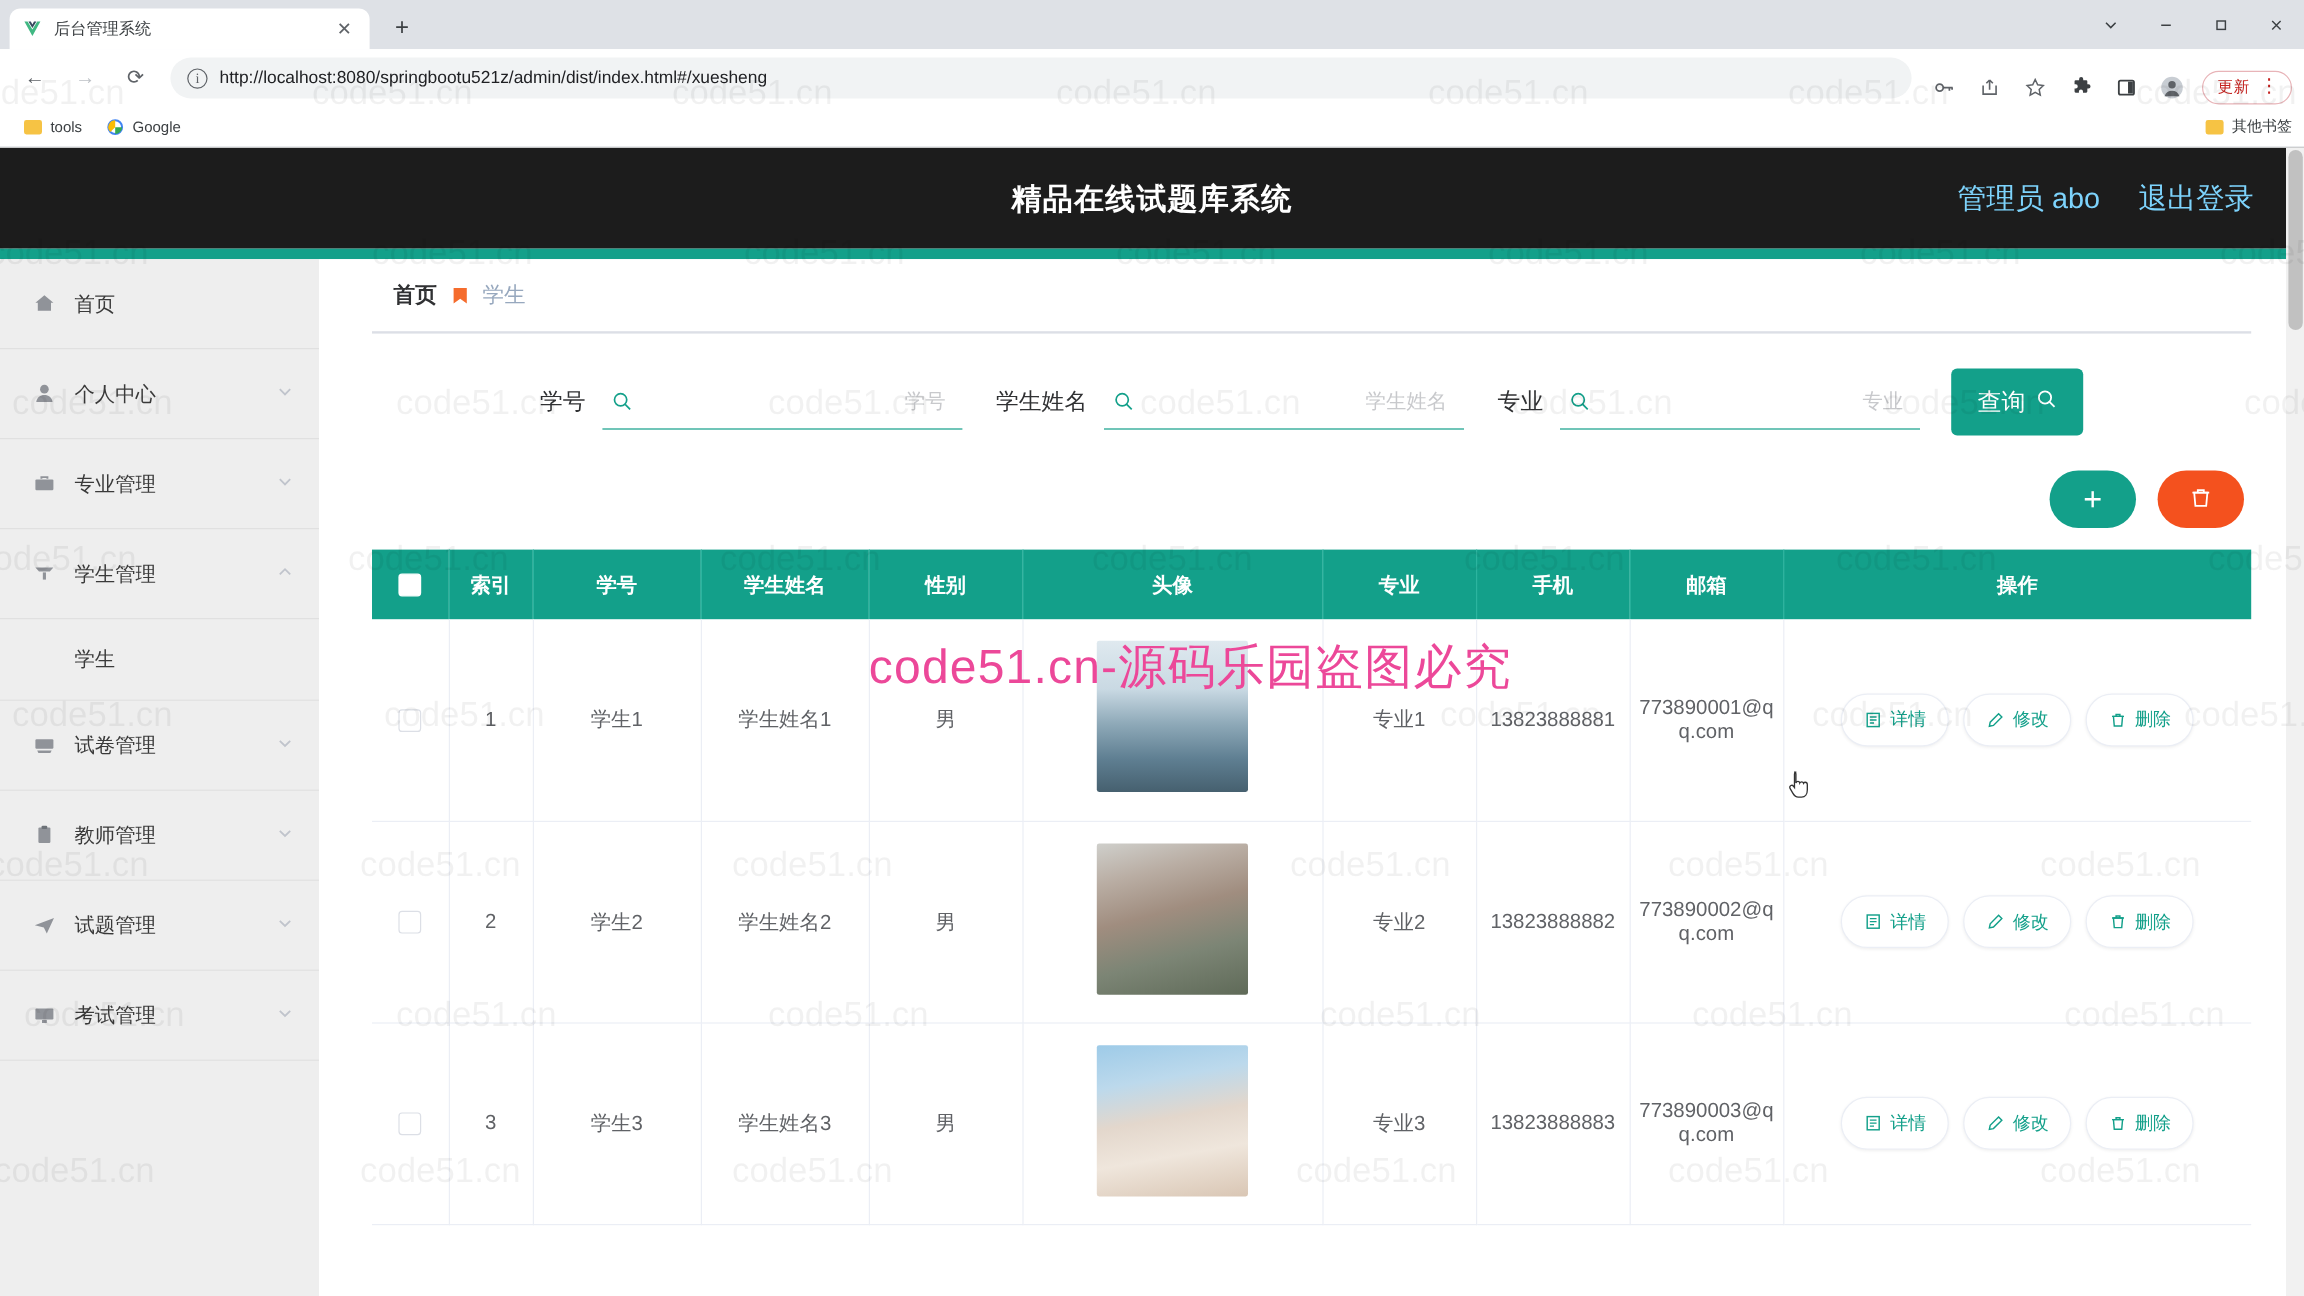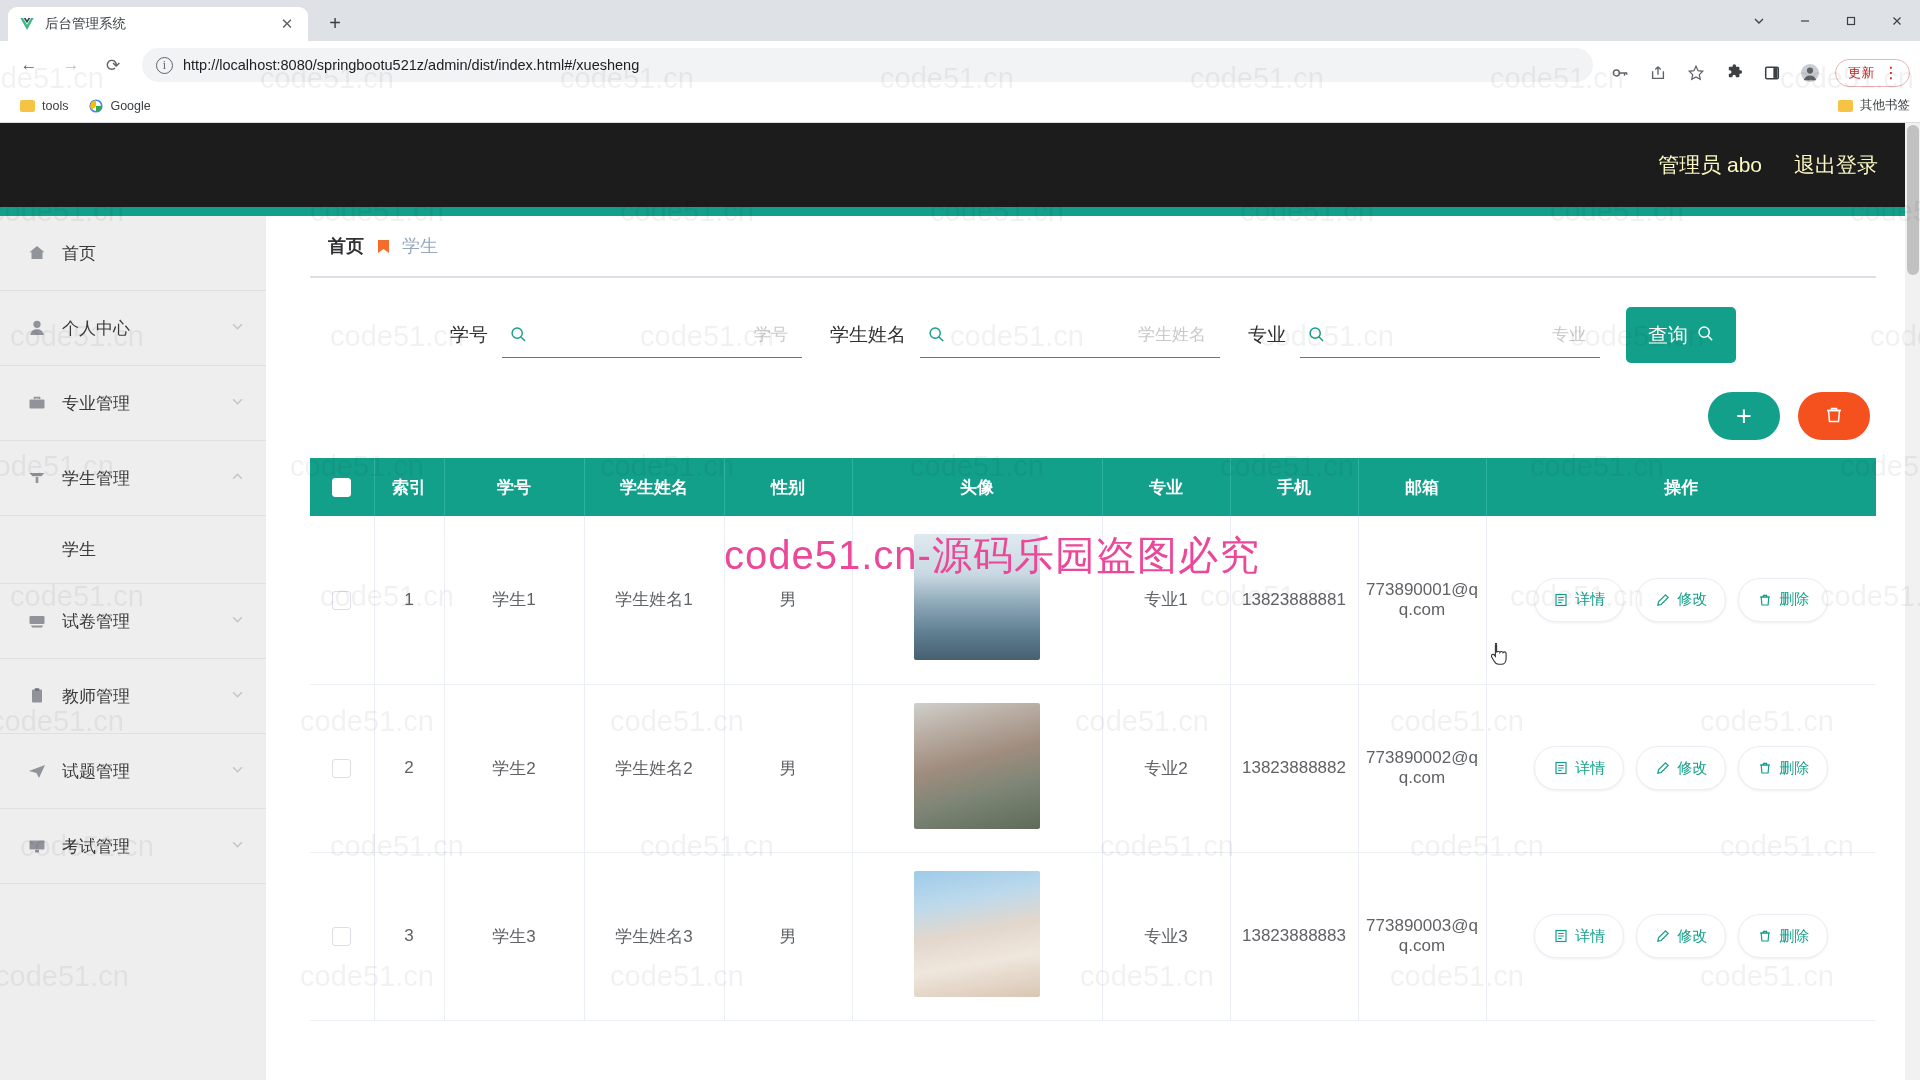--- a/index.html
+++ b/index.html
@@ -106,21 +106,21 @@
     height: 84px; background: #1c1c1c;
     display: flex; align-items: center; position: relative;
   }
   .app-title {
     position: absolute; left: 0; right: 0; text-align: center;
     font-size: 25px; font-weight: bold; color: #ffffff; letter-spacing: 1px;
   }
   .app-header-right {
     position: absolute; right: 42px; display: flex; align-items: center; gap: 32px;
   }
-  .hdr-link { font-size: 21px; color: #fef9c3; }
+  .hdr-link { font-size: 24px; color: #7dd3fc; }
   .accent-bar { height: 9px; background: #13a08a; }
 
   .body-area { display: flex; height: calc(100% - 84px - 9px); }
 
   
   .sidebar {
     width: 266px; flex: none; background: #eeeeee;
     overflow: hidden; position: relative;
   }
   .side-item {
@@ -346,20 +346,21 @@
     </div>
     <div class="bm-right">
       <span class="bm-folder"></span>
       <span style="font-size:12.5px;color:#3c4043">其他书签</span>
     </div>
   </div>
 
   <div class="app">
 
     <div class="app-header">
+      <div class="app-title">精品在线试题库系统</div>
       <div class="app-header-right">
         <span class="hdr-link">管理员 abo</span>
         <span class="hdr-link">退出登录</span>
       </div>
     </div>
     <div class="accent-bar"></div>
 
     <div class="body-area">
 
       <div class="sidebar">

